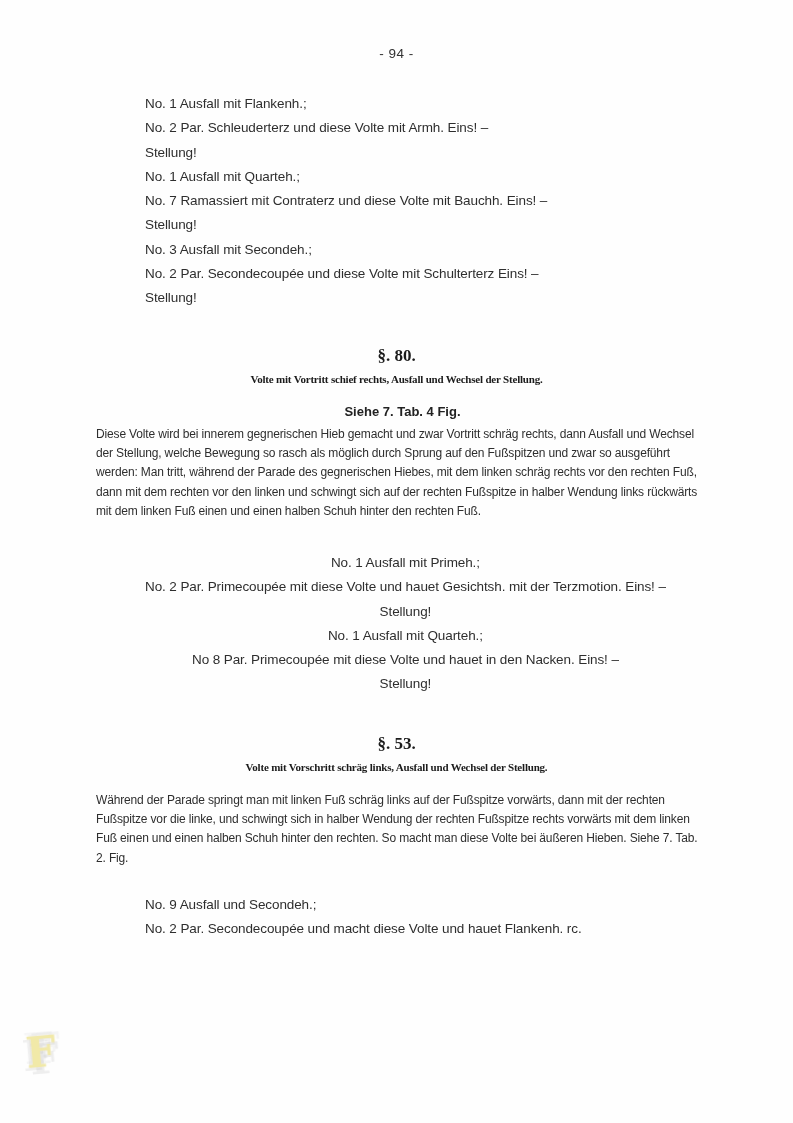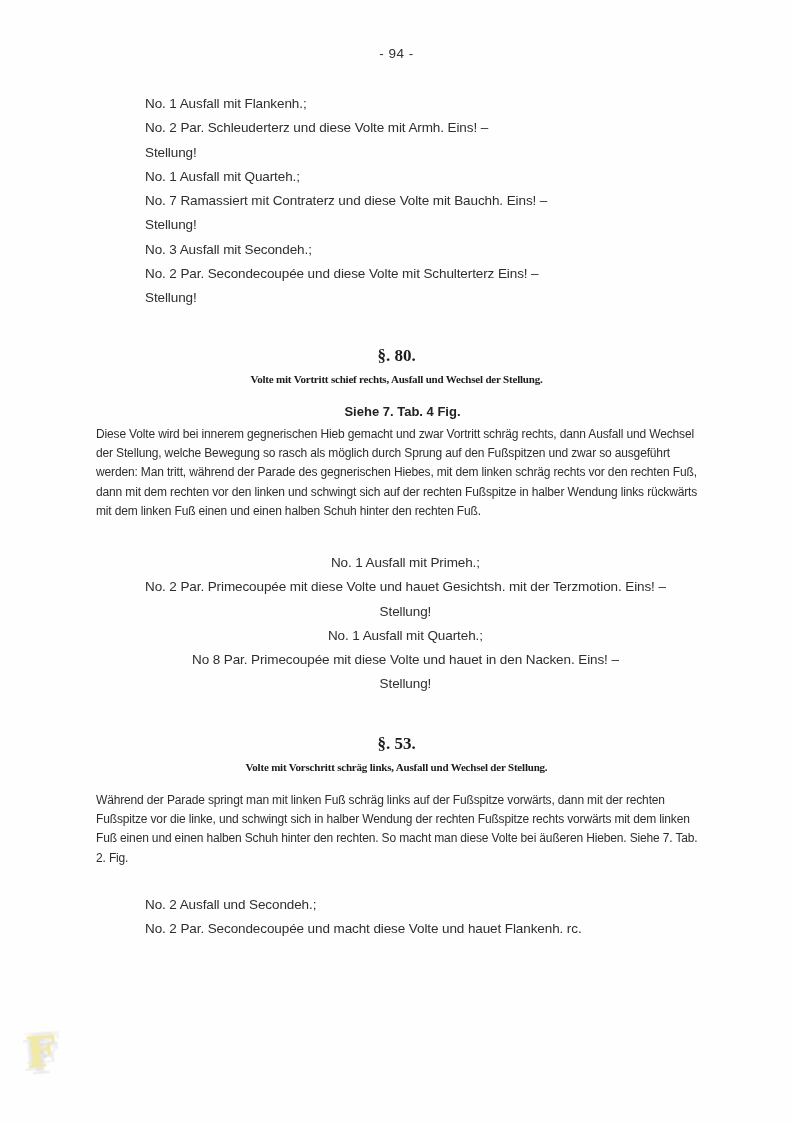--- a/index.html
+++ b/index.html
@@ -140,21 +140,21 @@
   </div>
 
   <div class="section-heading" style="top: 733px;">
     <div class="section-number">§. 53.</div>
     <div class="section-title">Volte mit Vorschritt schräg links, Ausfall und Wechsel der Stellung.</div>
   </div>
 
   <div class="body-para" style="top: 791px;">Während der Parade springt man mit linken Fuß schräg links auf der Fußspitze vorwärts, dann mit der rechten Fußspitze vor die linke, und schwingt sich in halber Wendung der rechten Fußspitze rechts vorwärts mit dem linken Fuß einen und einen halben Schuh hinter den rechten. So macht man diese Volte bei äußeren Hieben. Siehe 7. Tab. 2. Fig.</div>
 
   <div class="drill" style="top: 893px;">
-    <div class="drill-line">No. 2 Ausfall und Secondeh.;</div>
+    <div class="drill-line">No. 9 Ausfall und Secondeh.;</div>
     <div class="drill-line">No. 2 Par. Secondecoupée und macht diese Volte und hauet Flankenh. rc.</div>
   </div>
 
   <div class="watermark">
     <span class="wm-glyph">F</span>
   </div>
 
 </div>
 
 </body></html>

